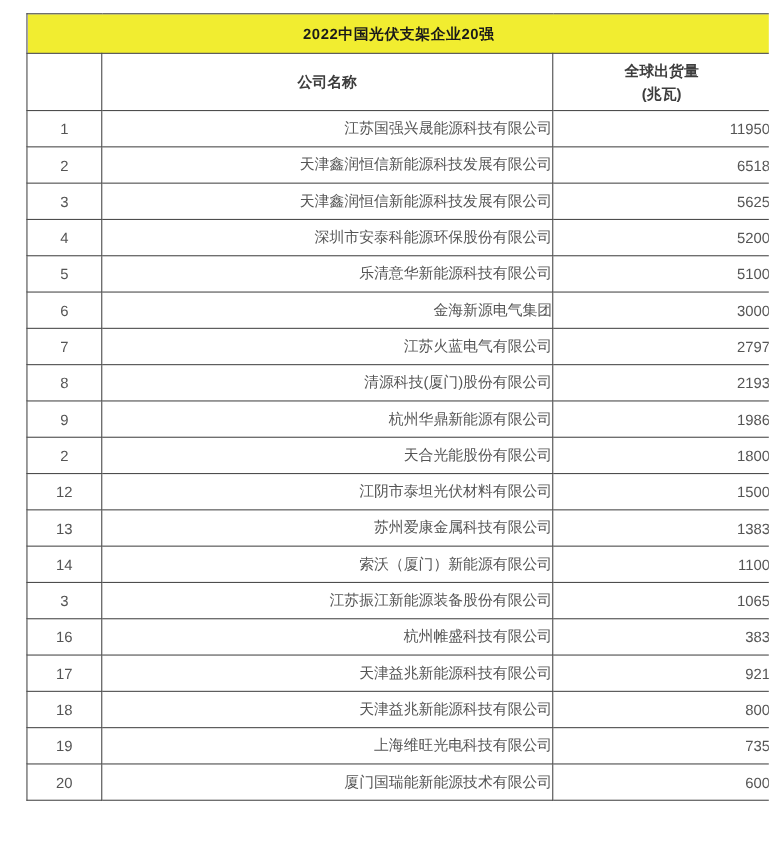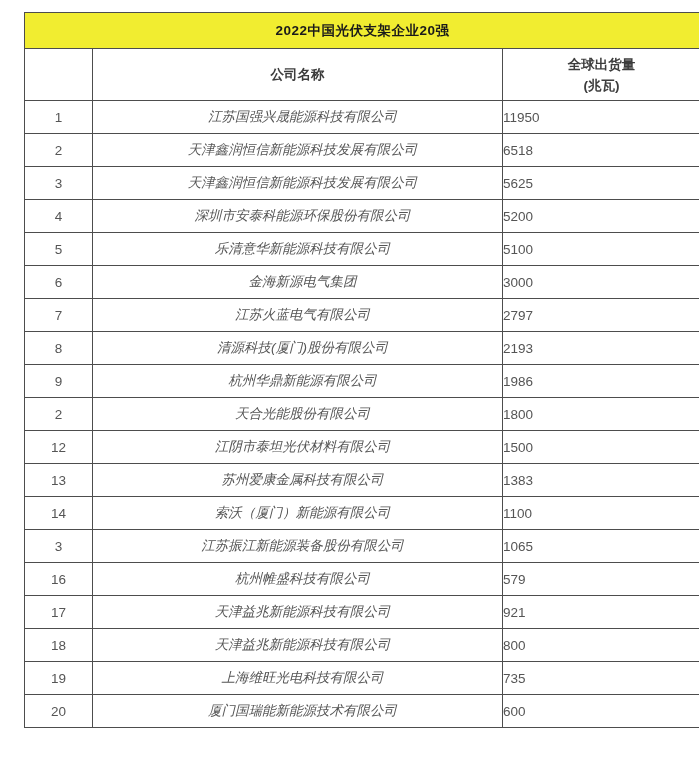--- a/index.html
+++ b/index.html
@@ -48,27 +48,26 @@
     text-align: center;
     vertical-align: middle;
     line-height: 21px;
   }
   tbody tr { height: 33px; }
   td.col-rank {
     text-align: center;
     color: #555555;
   }
   td.col-company {
-    text-align: center;
+    text-align: right;
     padding-left: 10px;
     color: #555555;
-    font-style: italic;
   }
   td.col-shipment {
-    text-align: left;
+    text-align: right;
     color: #555555;
   }
 </style>
 </head>
 <body>
 
 <div class="page">
   <table class="rank-table">
     <colgroup>
       <col style="width:68px">
@@ -155,21 +154,21 @@
           <td class="col-shipment">1100</td>
         </tr>
         <tr>
           <td class="col-rank">3</td>
           <td class="col-company">江苏振江新能源装备股份有限公司</td>
           <td class="col-shipment">1065</td>
         </tr>
         <tr>
           <td class="col-rank">16</td>
           <td class="col-company">杭州帷盛科技有限公司</td>
-          <td class="col-shipment">579</td>
+          <td class="col-shipment">383</td>
         </tr>
         <tr>
           <td class="col-rank">17</td>
           <td class="col-company">天津益兆新能源科技有限公司</td>
           <td class="col-shipment">921</td>
         </tr>
         <tr>
           <td class="col-rank">18</td>
           <td class="col-company">天津益兆新能源科技有限公司</td>
           <td class="col-shipment">800</td>

